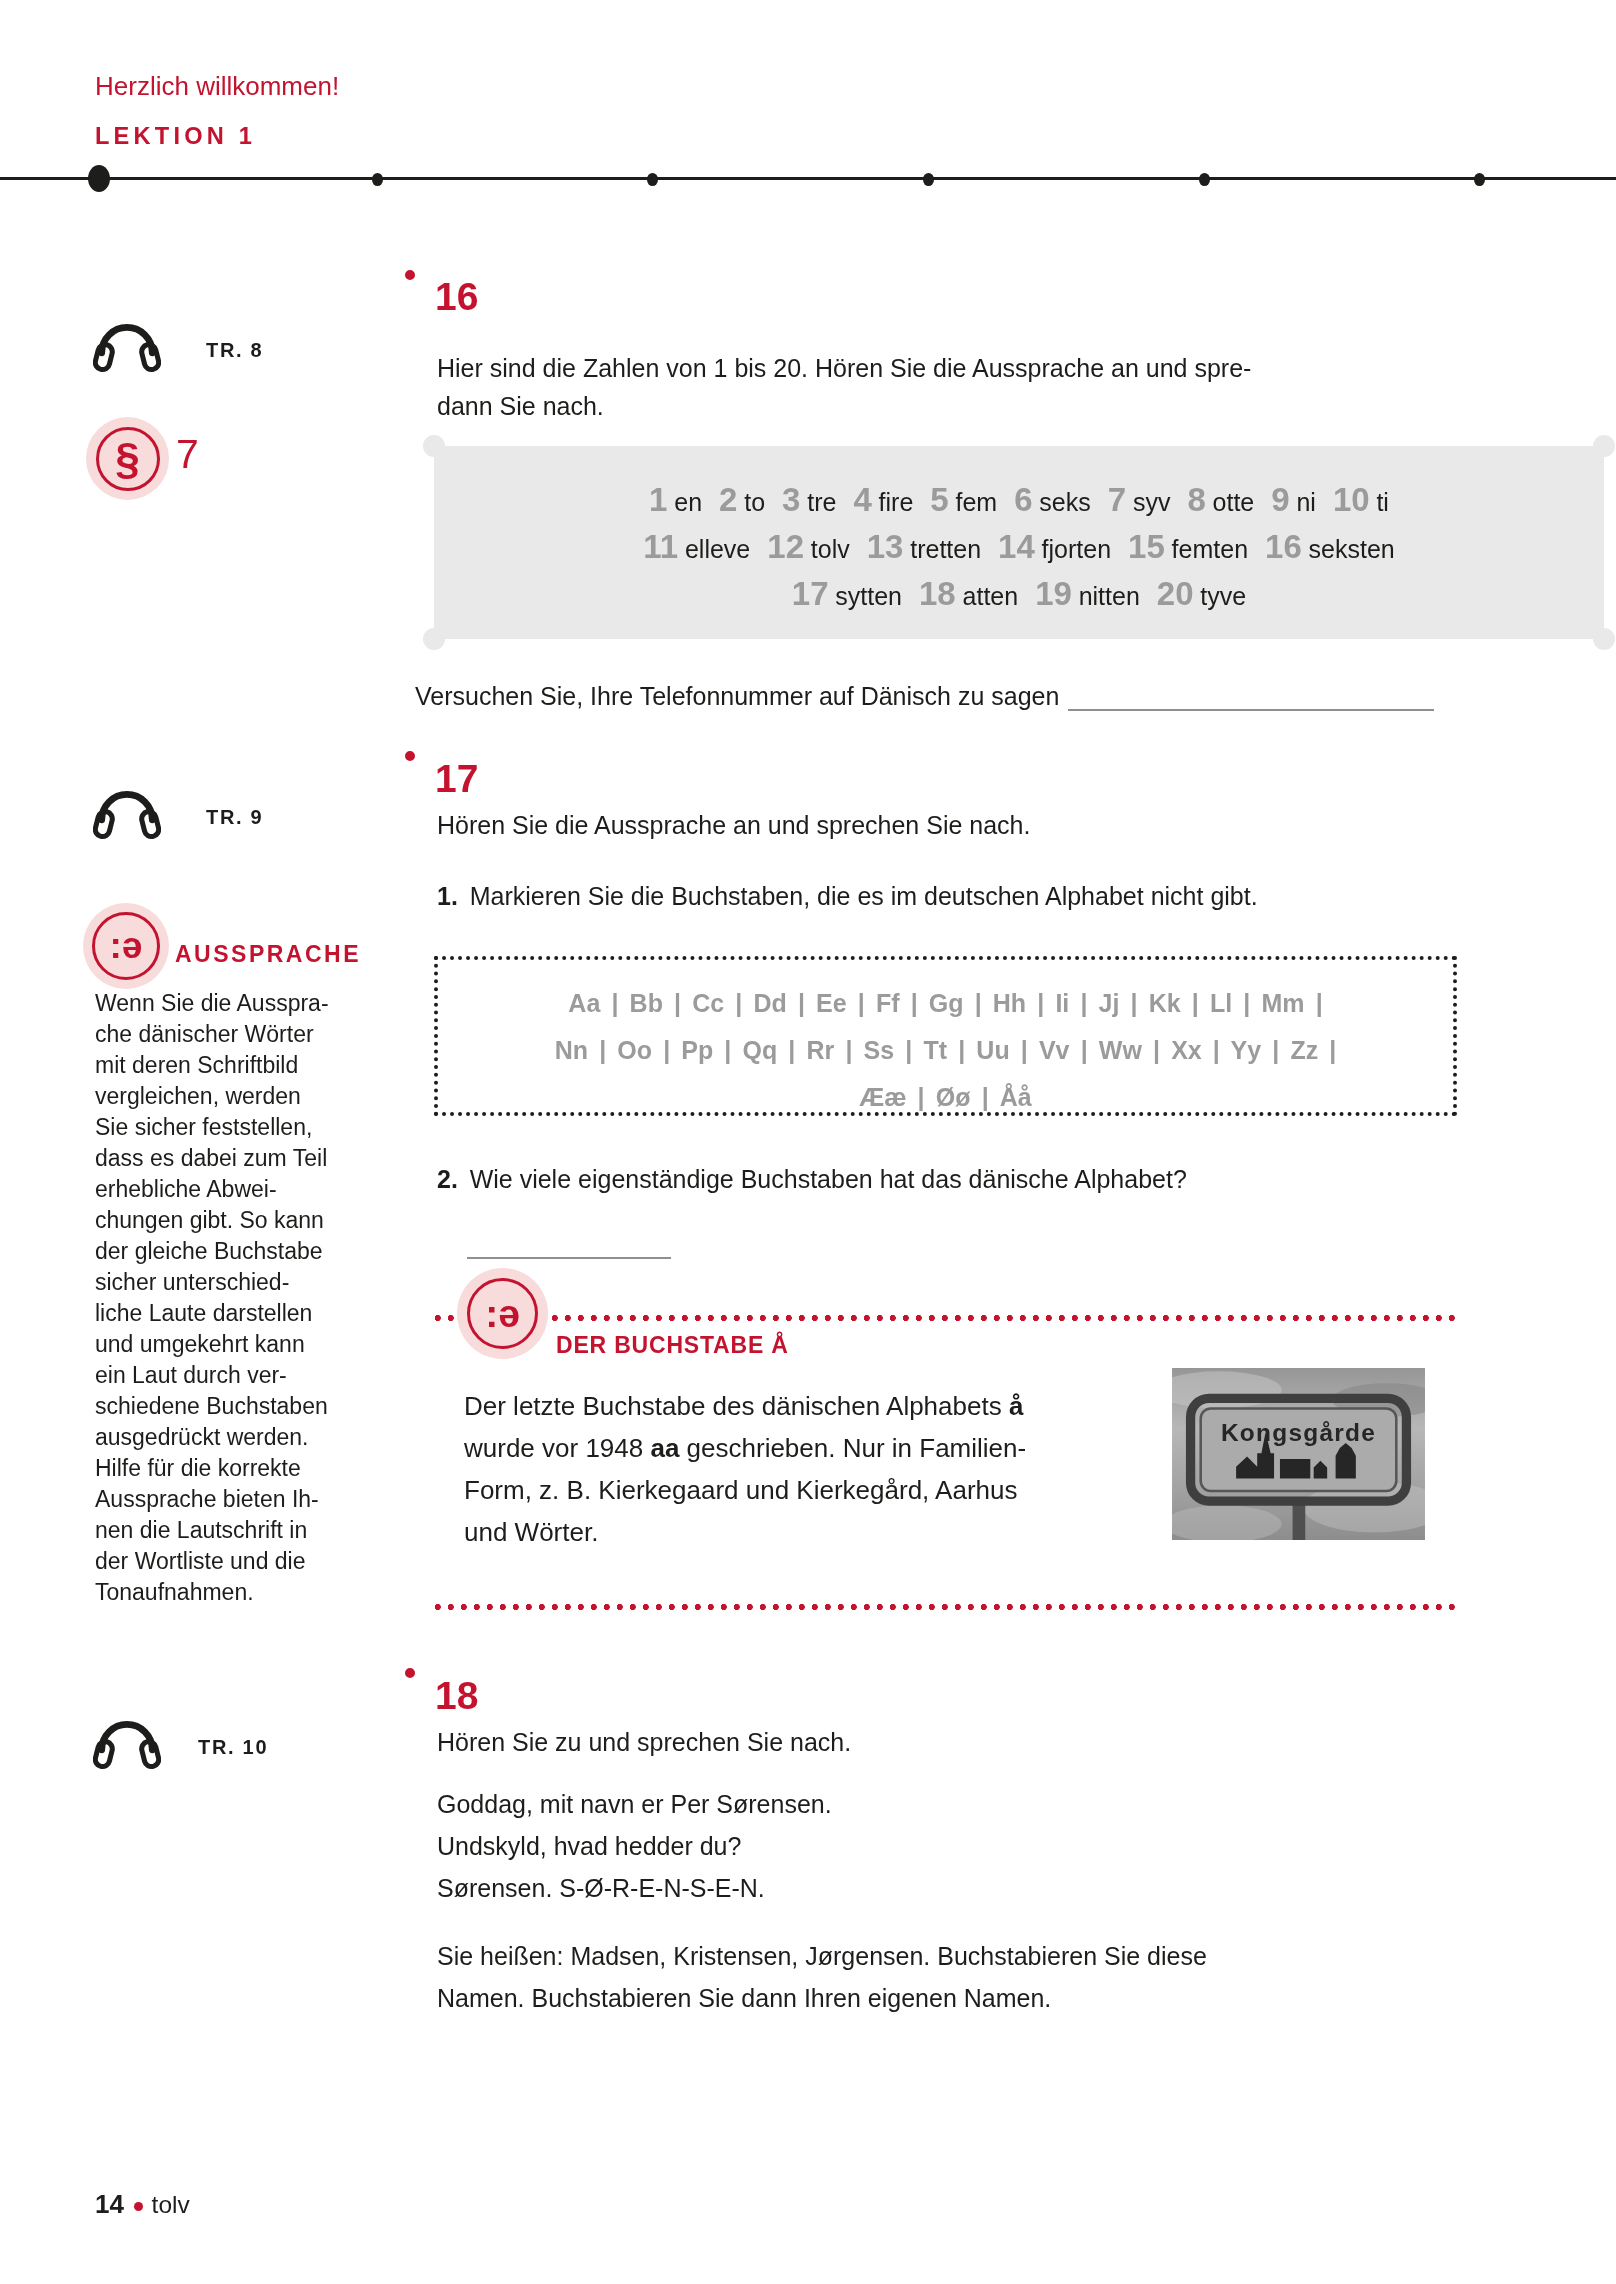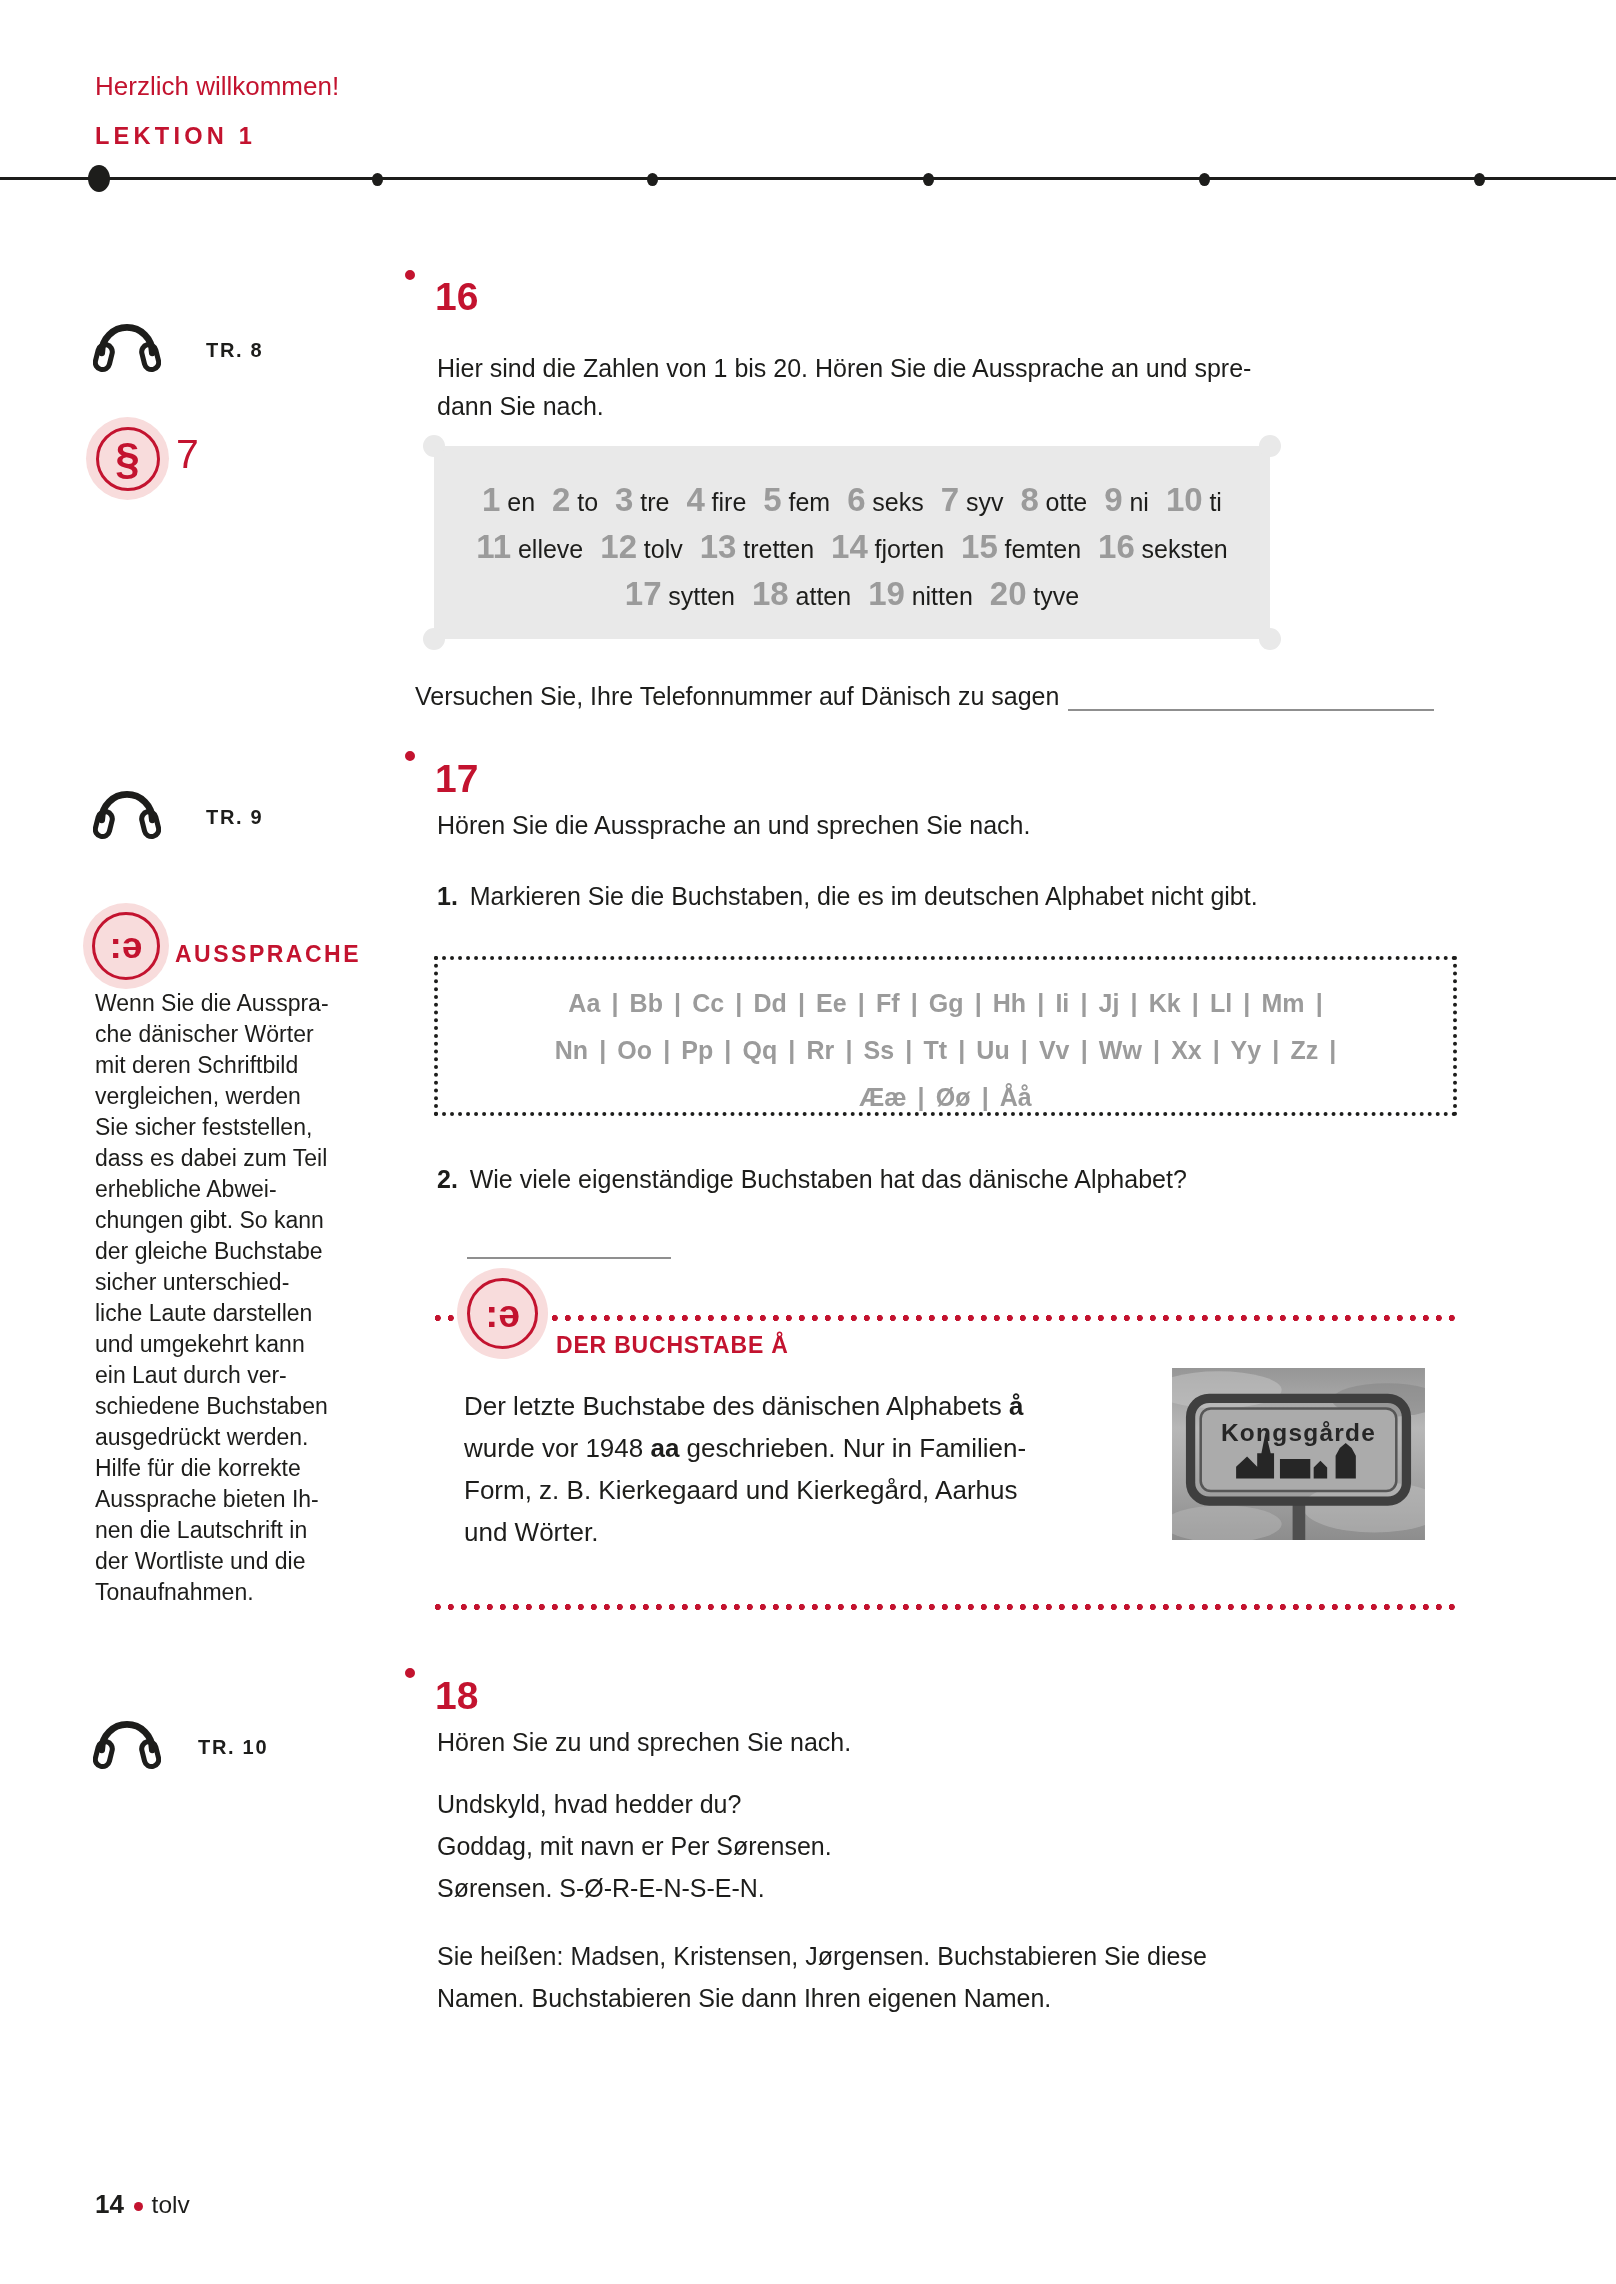--- a/index.html
+++ b/index.html
@@ -35,21 +35,21 @@
   .ring{position:absolute;width:9.3px;height:9.3px;border:5px solid var(--red);border-radius:50%;}
   .exnum{position:absolute;font-size:39px;font-weight:bold;color:var(--red);}
 
   
   .mtext{position:absolute;left:437px;width:1022px;font-size:25px;line-height:38px;color:var(--ink);}
   .mtext .tline{white-space:nowrap;}
   .item{position:absolute;left:437px;width:1022px;font-size:25px;color:var(--ink);}
   .item b{margin-right:11.8px;}
 
   
-  .numbox{position:absolute;left:434px;top:446px;width:836px;height:193px;background:var(--boxgray);text-align:center;padding-top:30px;}
+  .numbox{position:absolute;left:434px;top:446px;width:1170px;height:193px;background:var(--boxgray);text-align:center;padding-top:30px;}
   .numbox .bump{position:absolute;width:22px;height:22px;border-radius:50%;background:var(--boxgray);}
   .numline{height:47px;line-height:47px;white-space:nowrap;}
   .bignum{font-size:33px;font-weight:bold;color:var(--gray);margin:0 6.8px 0 17px;}
   .numline .bignum:first-child{margin-left:0;}
   .numword{font-size:25px;color:var(--ink);}
 
   
   .phonerow{position:absolute;left:415px;top:681px;width:1019px;display:flex;align-items:flex-end;font-size:25px;}
   .blank{display:inline-block;border-bottom:2.5px solid var(--rule);height:30px;}
   .phonerow .blank{flex:1;margin-left:8.4px;}
@@ -231,22 +231,22 @@
       M194 131 L194 104 L199 95 L206 89 L213 95 L218 104 L218 131 Z"></path>
   </svg>
 
   <div class="red-dots" style="top:1603px"></div>
 
   <span class="ring" style="left:405px;top:1668px"></span>
   <div class="exnum" style="left:435px;top:1674px">18</div>
   <div class="item" style="top:1728px">Hören Sie zu und sprechen Sie nach.</div>
 
   <div class="dialogue">
+      <div class="tline">Goddag, mit navn er Per Sørensen.</div>
       <div class="tline">Undskyld, hvad hedder du?</div>
-      <div class="tline">Goddag, mit navn er Per Sørensen.</div>
       <div class="tline">Sørensen. S-Ø-R-E-N-S-E-N.</div>
     </div>
   <div class="task18">
       <div class="tline">Sie heißen: Madsen, Kristensen, Jørgensen. Buchstabieren Sie diese</div>
       <div class="tline">Namen. Buchstabieren Sie dann Ihren eigenen Namen.</div>
     </div>
 
   <div class="footer">
     <span class="pn">14</span>
     <span class="fdot"></span>

